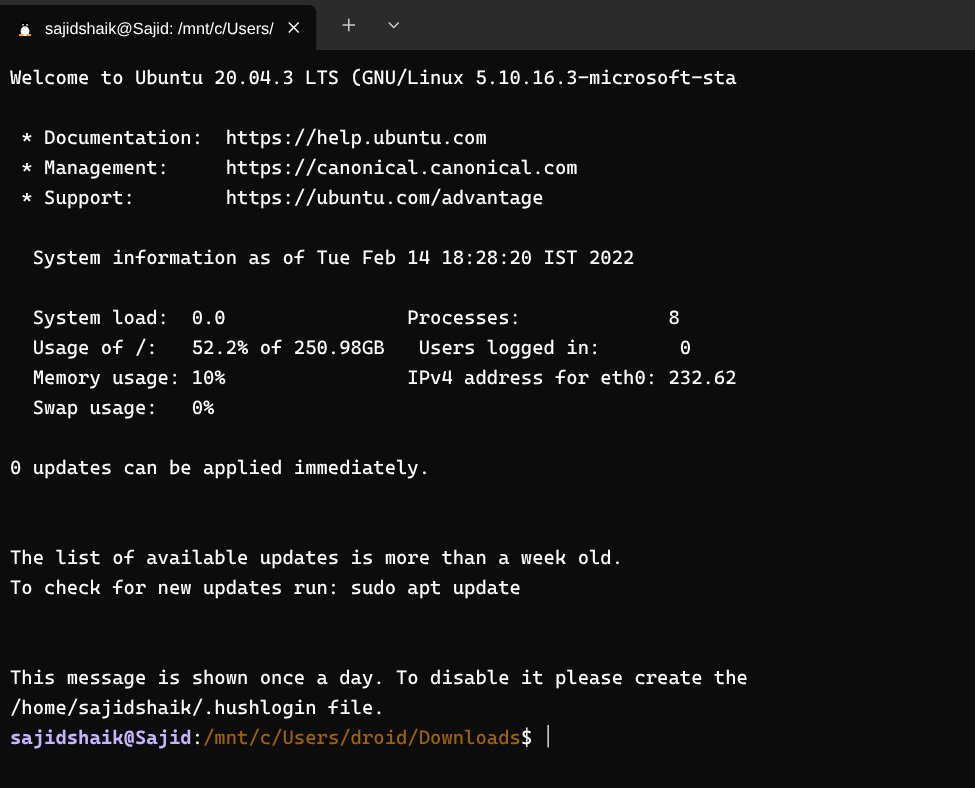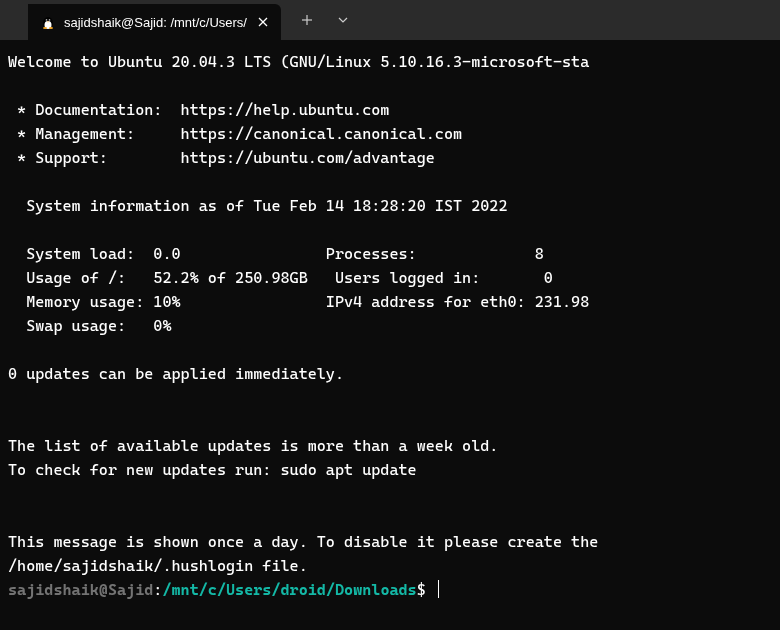--- a/index.html
+++ b/index.html
@@ -25,21 +25,20 @@
     .tab {
       background: #0c0c0c;
       display: flex;
       align-items: center;
       padding: 0 10px 0 12px;
       gap: 8px;
       min-width: 240px;
       border-top-right-radius: 6px;
       margin-top: 4px;
       position: relative;
-      margin-left: 28px;
     }
     .tab-icon {
       width: 16px;
       height: 16px;
       display: flex;
       align-items: center;
       justify-content: center;
     }
     .tab-title {
       color: #ffffff;
@@ -74,26 +73,26 @@
       cursor: pointer;
     }
     .terminal-content {
       padding: 10px 8px;
       line-height: 1.55;
       white-space: pre;
       color: #ffffff;
       font-weight: 500;
     }
     .prompt-user {
-      color: #737373;
+      color: #c4b5fd;
       font-weight: bold;
     }
     .prompt-path {
-      color: #14b8a6;
-      font-weight: bold;
+      color: #a16207;
+      font-weight: normal;
     }
     .prompt-dollar {
       color: #ffffff;
     }
     .cursor {
       display: inline-block;
       width: 1.5px;
       height: 18px;
       background: #ffffff;
       vertical-align: text-bottom;
@@ -145,21 +144,21 @@
 <div class="terminal-content"><span>Welcome to Ubuntu 20.04.3 LTS (GNU/Linux 5.10.16.3-microsoft-sta</span>
 
 <span> * Documentation:  </span><span>https://help.ubuntu.com</span>
 <span> * Management:     </span><span>https://canonical.canonical.com</span>
 <span> * Support:        </span><span>https://ubuntu.com/advantage</span>
 
 <span>  System information as of Tue Feb 14 18:28:20 IST 2022</span>
 
 <span>  System load:  0.0                Processes:             8</span>
 <span>  Usage of /:   52.2% of 250.98GB   Users logged in:       0</span>
-<span>  Memory usage: 10%                IPv4 address for eth0: 231.98</span>
+<span>  Memory usage: 10%                IPv4 address for eth0: 232.62</span>
 <span>  Swap usage:   0%</span>
 
 <span>0 updates can be applied immediately.</span>
 
 
 <span>The list of available updates is more than a week old.</span>
 <span>To check for new updates run: sudo apt update</span>
 
 
 <span>This message is shown once a day. To disable it please create the</span>

